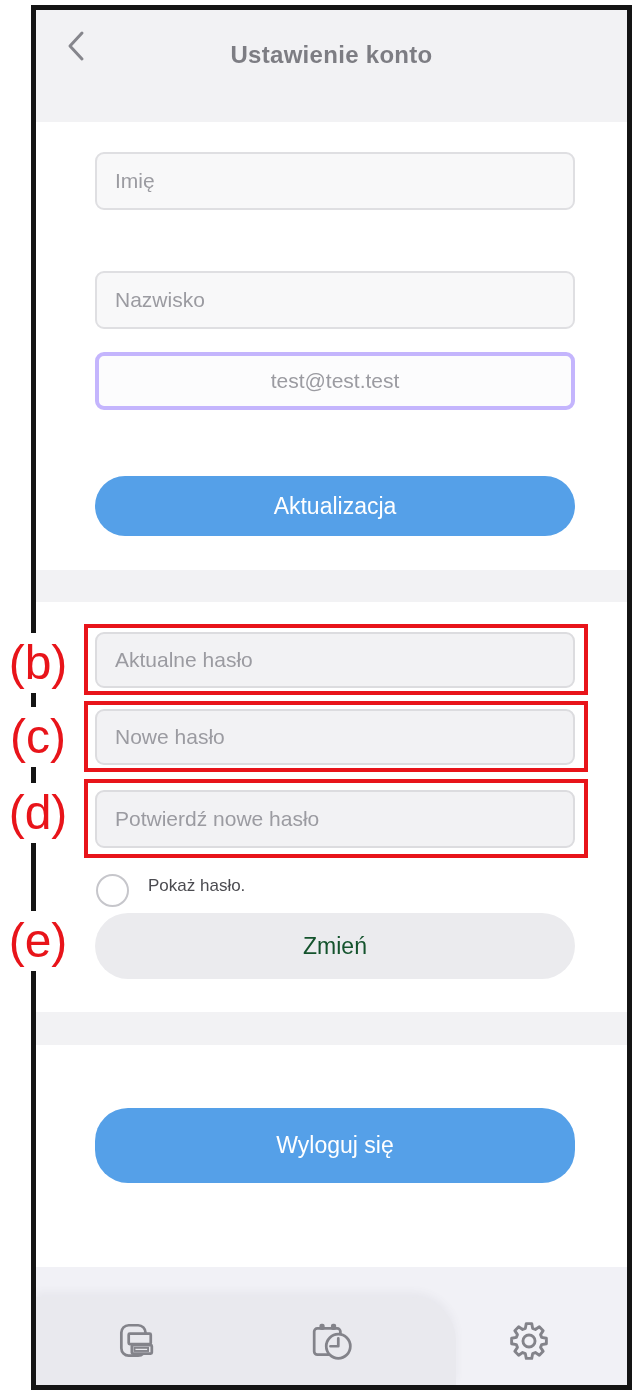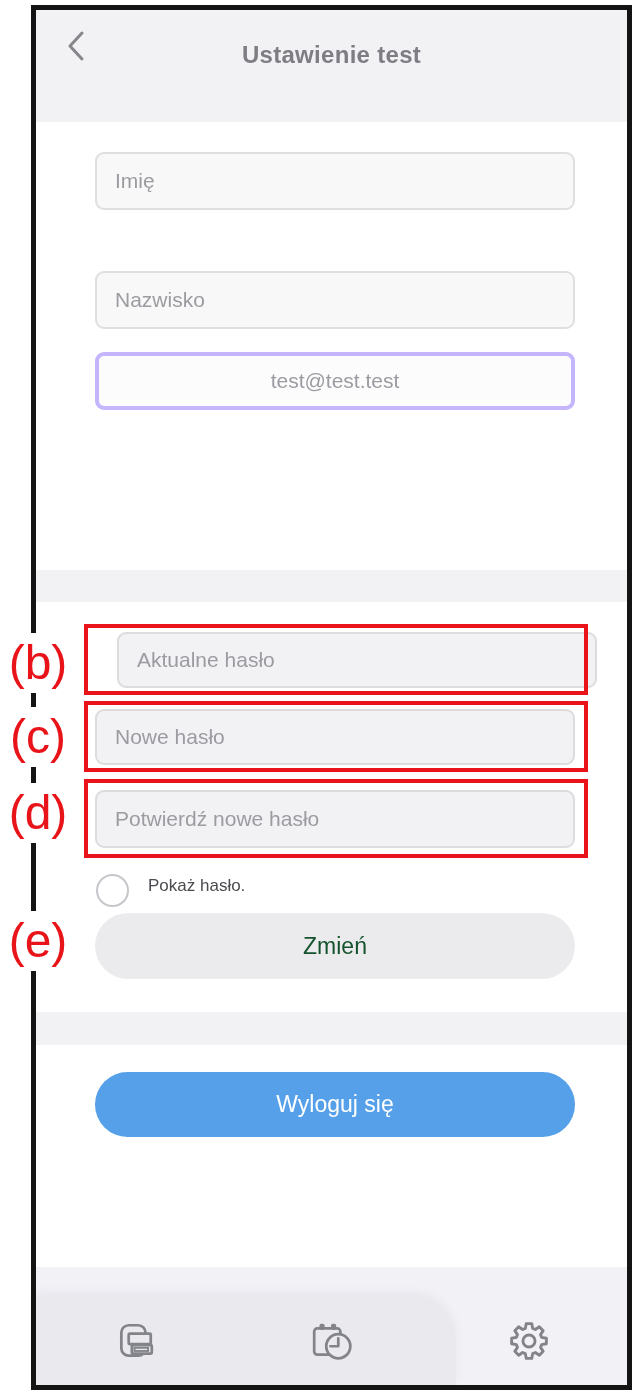--- a/index.html
+++ b/index.html
@@ -58,46 +58,47 @@
 </style>
 </head>
 <body>
 
 <div class="canvas">
 
   <div class="frame">
     <div class="screen">
 
       <div class="header">
-        <div class="page-title">Ustawienie test</div>
+        <div class="page-title">Ustawienie konto</div>
         <button class="back-btn">
           <svg width="22" height="34" viewBox="0 0 22 34">
             <polyline class="chev" points="17,4 5,17 17,30"></polyline>
           </svg>
         </button>
       </div>
 
       <input class="field field-name" style="top: 142px;" type="text" placeholder="Imię">
       <input class="field field-name" style="top: 218px; margin-top: 43px;" type="text" placeholder="Nazwisko">
       <input class="field field-email" style="top: 342px;" type="text" placeholder="test@test.test">
+      <button class="pill pill-blue" style="top:466px;">Aktualizacja</button>
 
       <div class="divider" style="top:560px;height:32px;"></div>
 
-      <input class="field field-pwd" style="top: 622px; height: 56px; margin-left: 22px;" type="text" placeholder="Aktualne hasło">
+      <input class="field field-pwd" style="top: 622px; height: 56px;" type="text" placeholder="Aktualne hasło">
       <input class="field field-pwd" style="top: 699px; height: 56px;" type="text" placeholder="Nowe hasło">
       <input class="field field-pwd" style="top: 780px; height: 58px;" type="text" placeholder="Potwierdź nowe hasło">
 
       <div class="radio-circle"></div>
       <div class="radio-label">Pokaż hasło.</div>
 
       <button class="pill pill-disabled" style="top:903px;height:66px;border-radius:33px;">Zmień</button>
 
       <div class="divider" style="top:1002px;height:33px;"></div>
 
-      <button class="pill pill-blue" style="top:1062px;height:65px;border-radius:33px;">Wyloguj się</button>
+      <button class="pill pill-blue" style="top:1098px;height:75px;border-radius:33px;">Wyloguj się</button>
 
       <div class="tabbar">
         <div class="tabbar-inactive-panel"></div>
 
         <div class="tab tab1">
           <svg width="46" height="42" viewBox="0 0 40 40">
             <rect class="icon-stroke" x="7" y="5" width="23" height="29" rx="7"></rect>
             <rect class="slat" x="14" y="13" width="21" height="10" rx="1"></rect>
             <rect class="slat" x="17" y="24" width="19" height="8" rx="1"></rect>
             <rect x="19.5" y="26.5" width="13" height="3" fill="none" stroke="#83838a" stroke-width="1.8"></rect>

